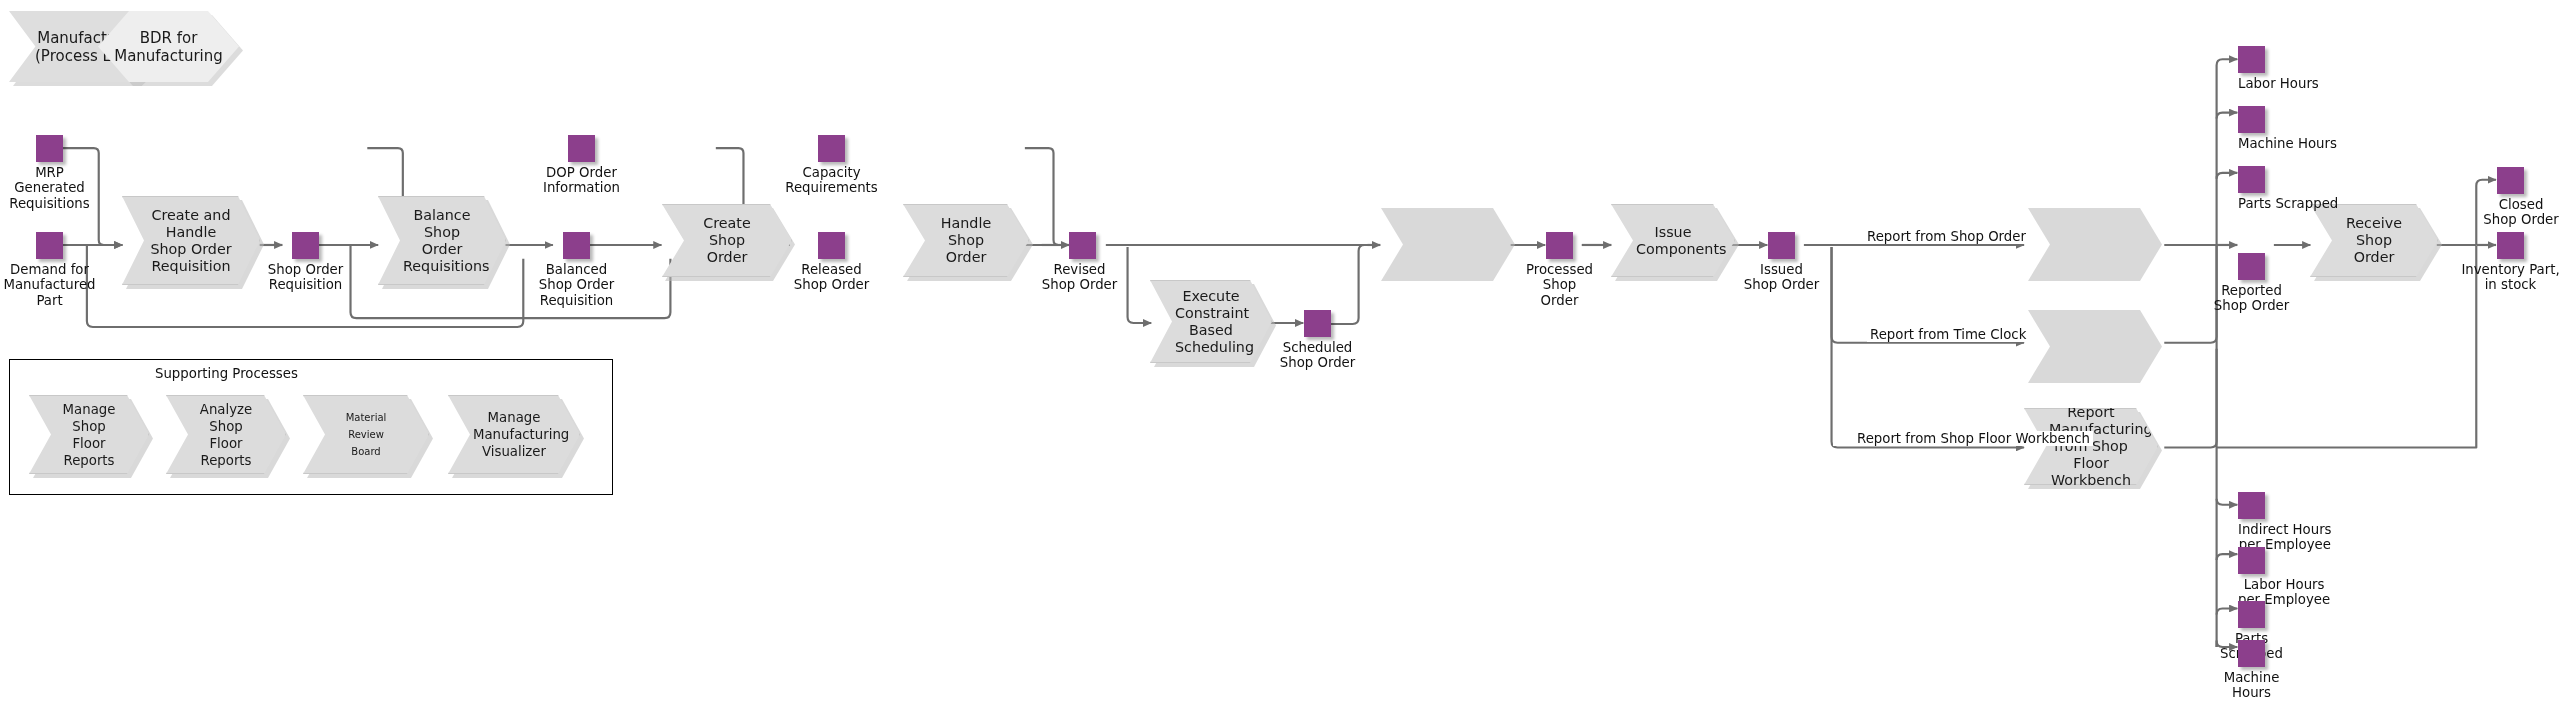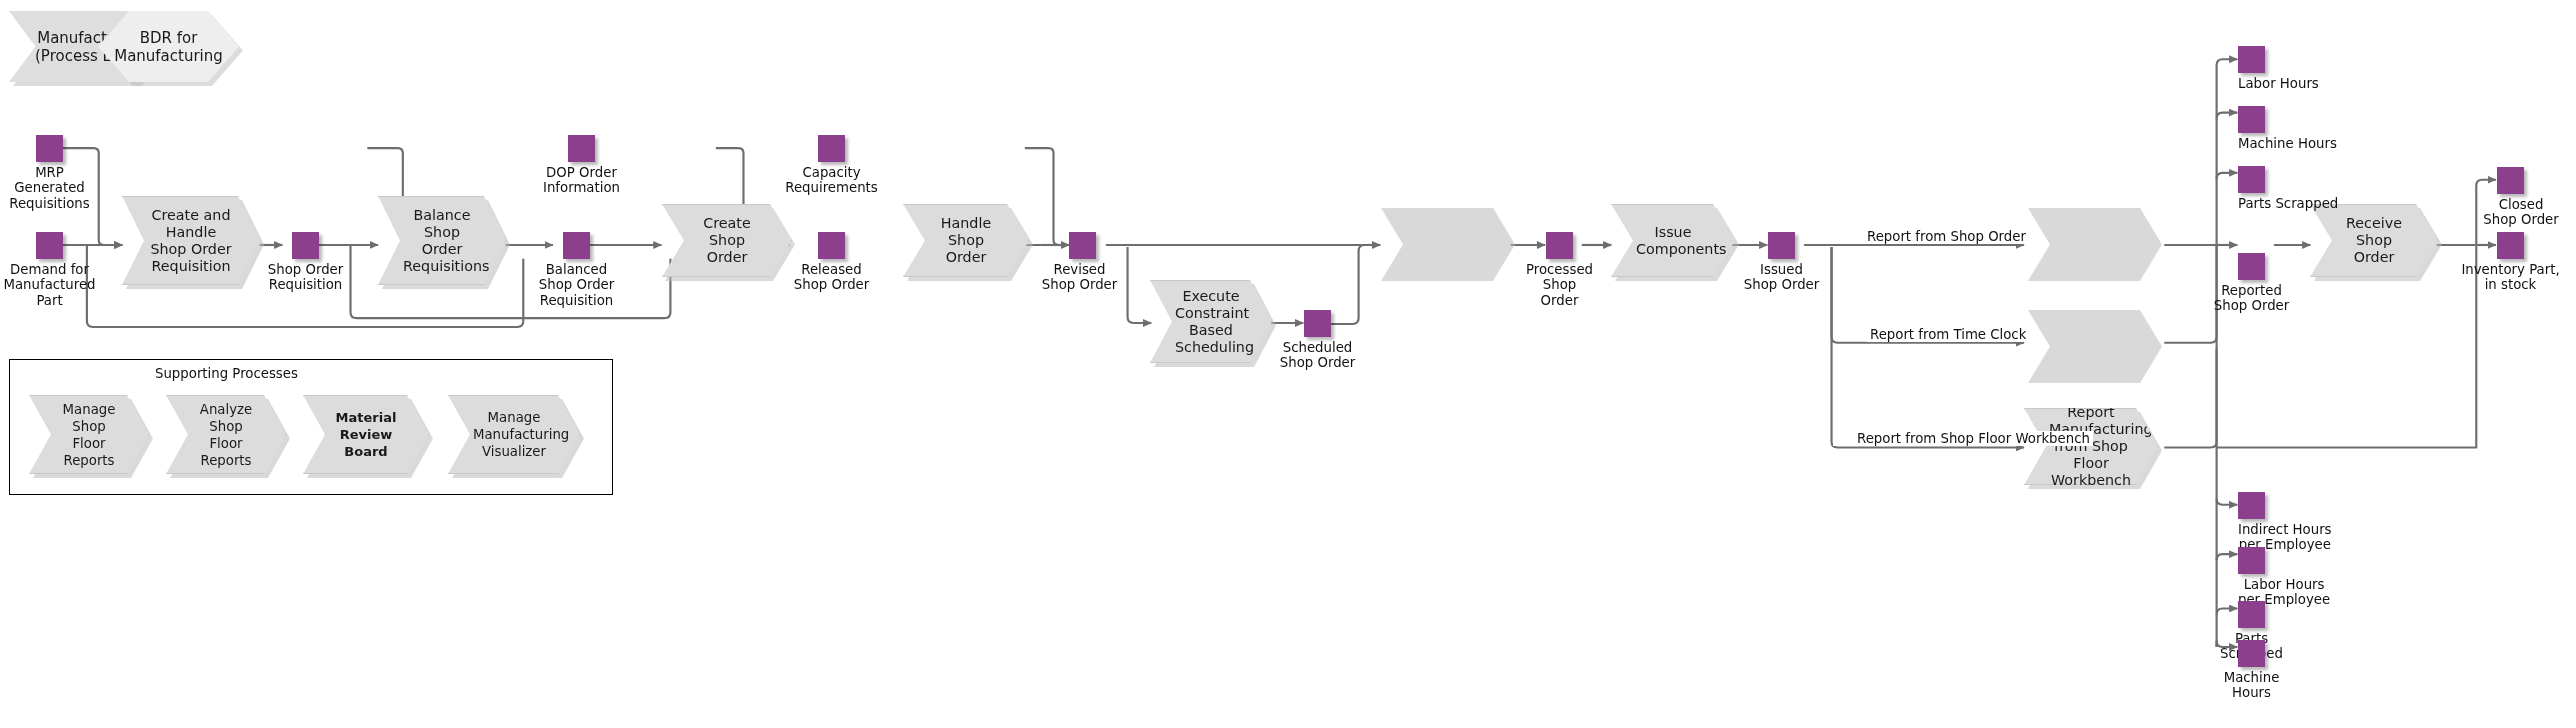--- a/index.html
+++ b/index.html
@@ -425,21 +425,21 @@
   </div>
 
   <div class="chev-shadow" style="left:170px;top:399px;width:120px;height:79px;"></div>
   <div class="chev" style="left:166px;top:395px;width:120px;height:79px;font-size:13.3px;">
     <span class="lbl">
       <span>Analyze Shop</span><br><span>Floor Reports</span>
     </span>
   </div>
 
   <div class="chev-shadow" style="left:307px;top:399px;width:126px;height:79px;"></div>
-  <div class="chev" style="left:303px;top:395px;width:126px;height:79px;font-size:13px;font-weight:bold;">
+  <div class="chev" style="left:303px;top:395px;width:126px;height:79px;font-size:10px;">
     <span class="lbl">
       <span>Material Review</span><br><span>Board</span>
     </span>
   </div>
 
   <div class="chev-shadow" style="left:452px;top:399px;width:132px;height:79px;"></div>
   <div class="chev" style="left:448px;top:395px;width:132px;height:79px;font-size:13.3px;">
     <span class="lbl">
       <span>Manage</span><br><span>Manufacturing</span><br><span>Visualizer</span>
     </span>

